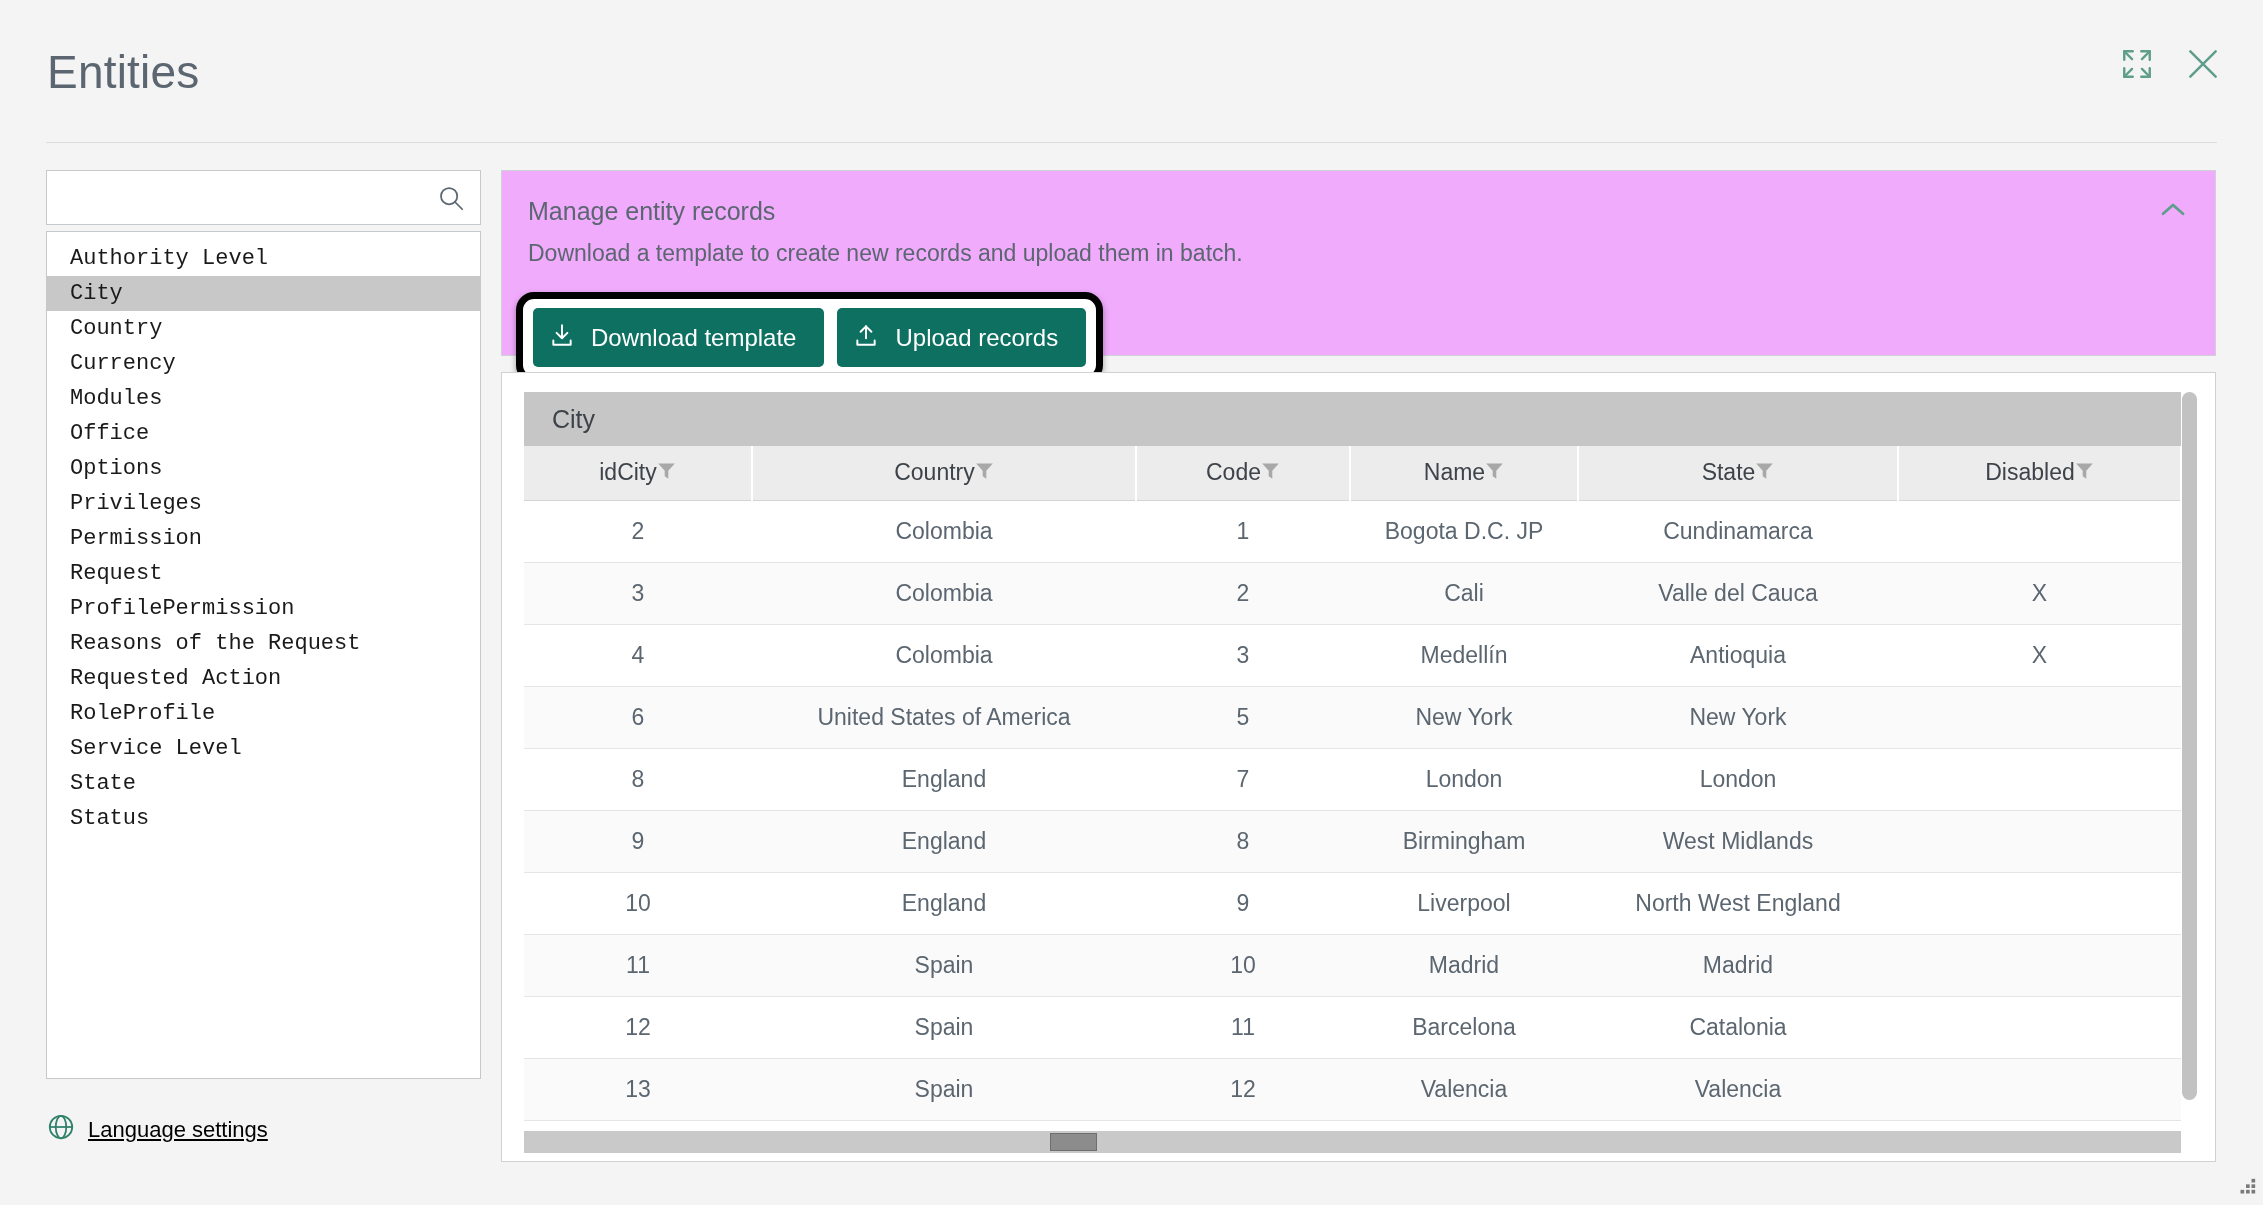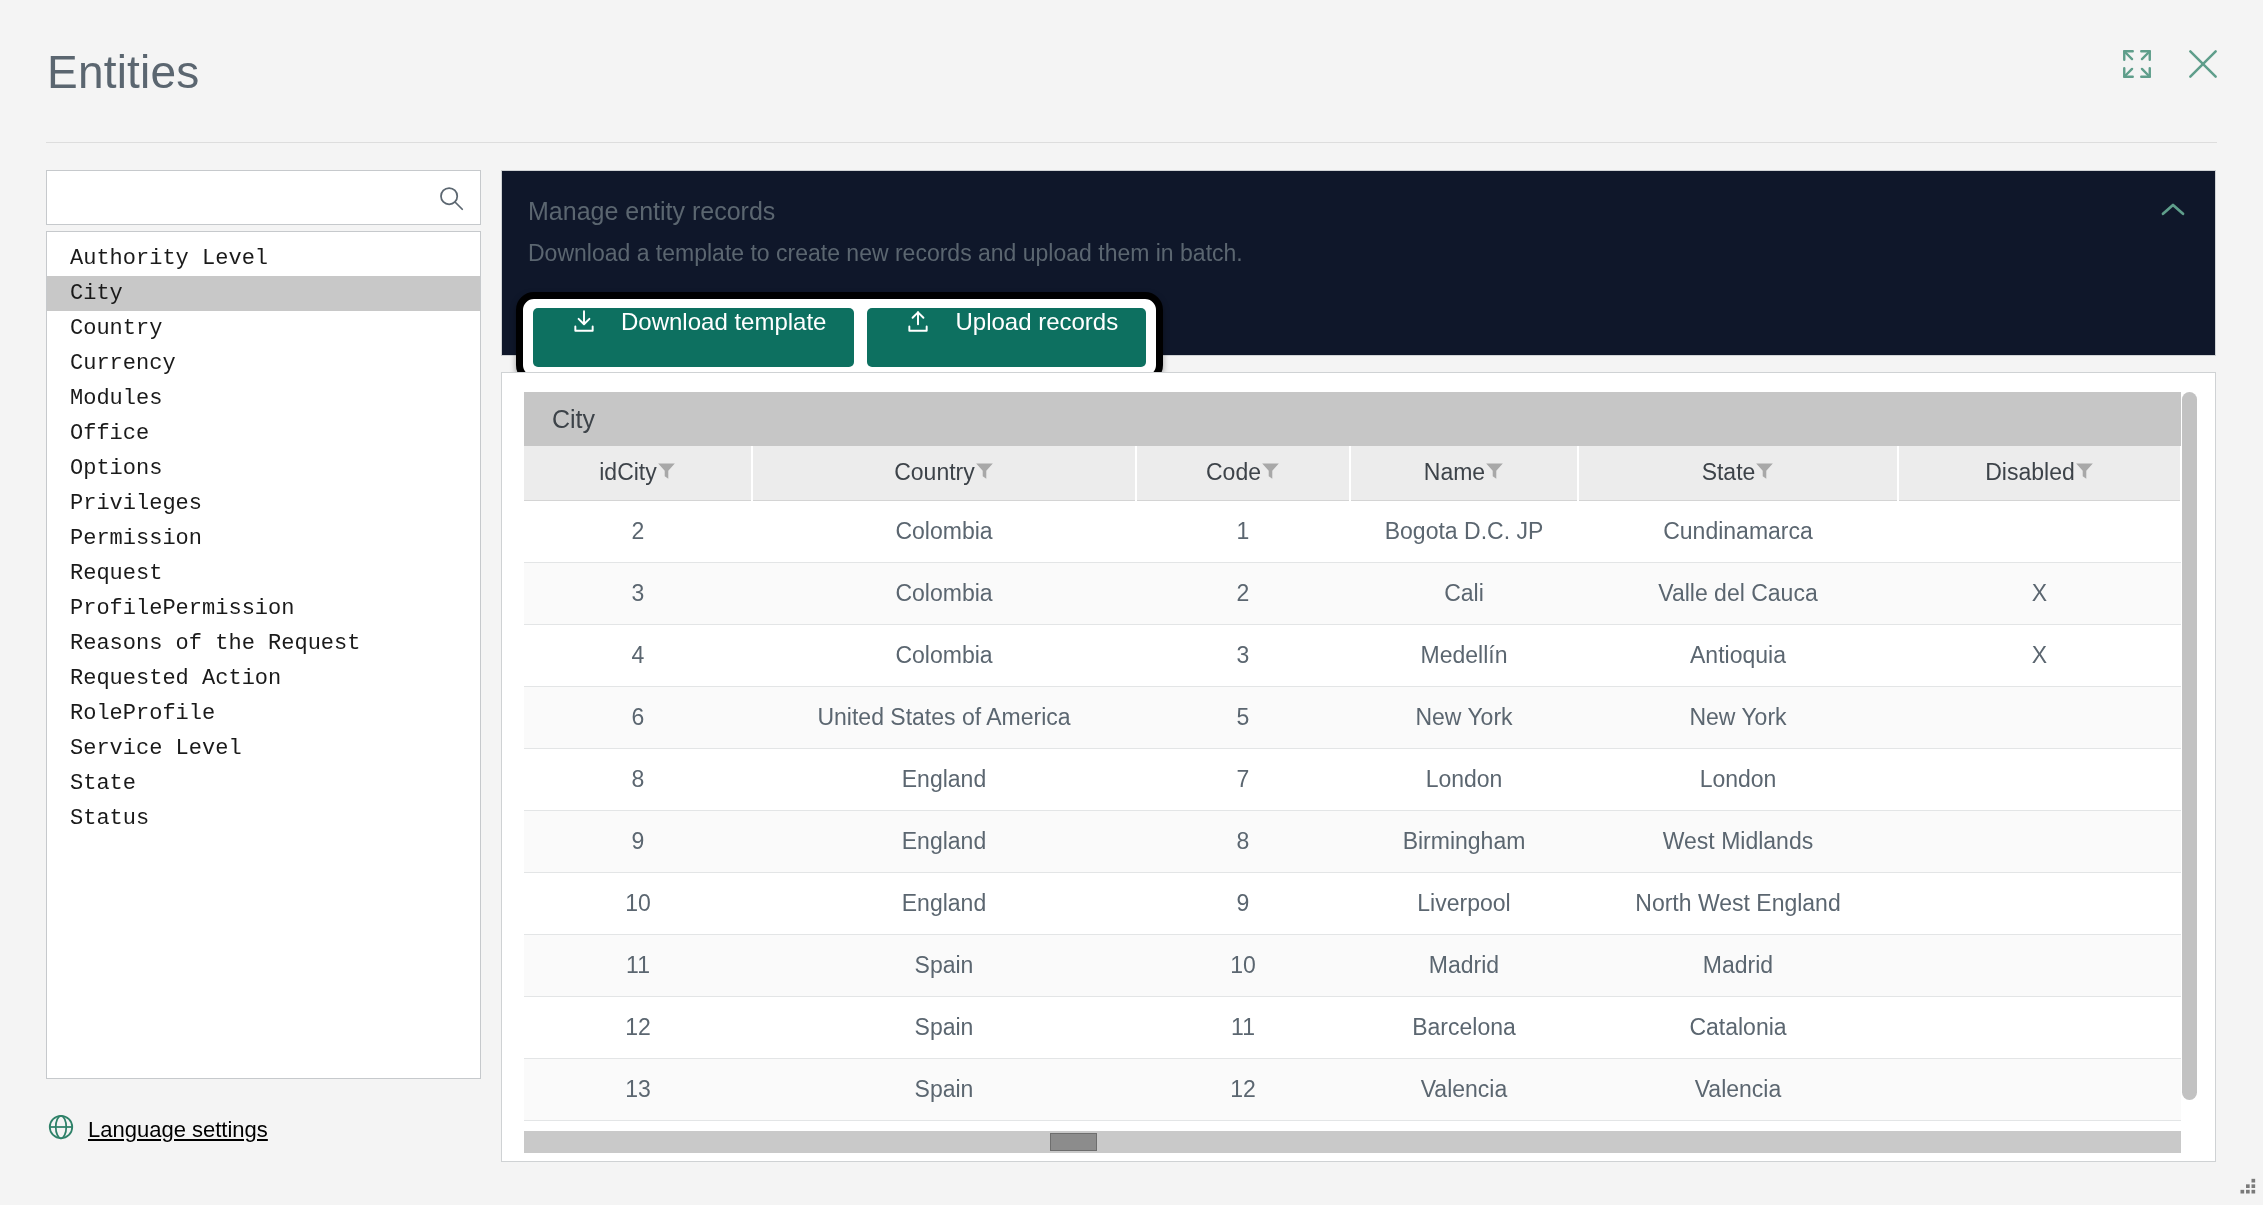--- a/index.html
+++ b/index.html
@@ -100,21 +100,21 @@
 
   
   .right-col {
     flex: 1;
     margin-left: 20px;
     margin-right: 47px;
     position: relative;
   }
 
   .manage-card {
-    background: #0f172a;
+    background: #f0abfc;
     border: 1px solid #cfd2d4;
     position: relative;
     padding: 26px 30px 30px 26px;
     height: 186px;
   }
   .manage-title {
     font-size: 25px;
     color: #5b6670;
     margin-bottom: 14px;
   }
@@ -138,25 +138,25 @@
     border-radius: 18px;
     background: #ffffff;
     display: flex; gap: 13px;
     box-shadow: 0 3px 6px rgba(0,0,0,.35);
   }
   .btn {
     background: #0d7060;
     color: #ffffff;
     border: 0;
     height: 59px;
-    padding: 0 28px 0 38px;
+    padding: 0 28px 0 16px;
     border-radius: 5px;
     font-size: 24px;
     font-family: "Liberation Sans", sans-serif;
-    display: flex; align-items: flex-start; gap: 24px;
+    display: flex; align-items: center; gap: 16px;
     cursor: pointer;
     white-space: nowrap;
   }
   .btn svg { flex: 0 0 auto; }
 
   
   .table-card {
     margin-top: 16px;
     background: #ffffff;
     border: 1px solid #cfd2d4;

